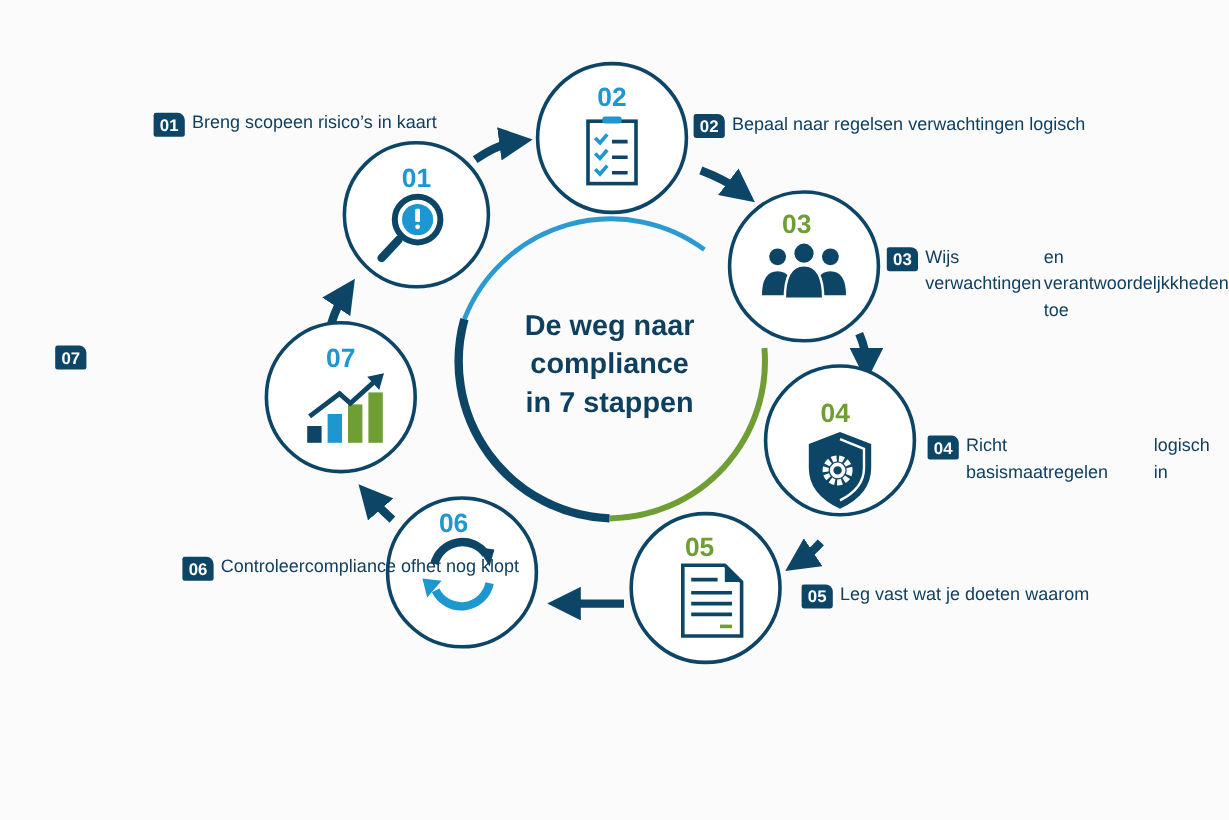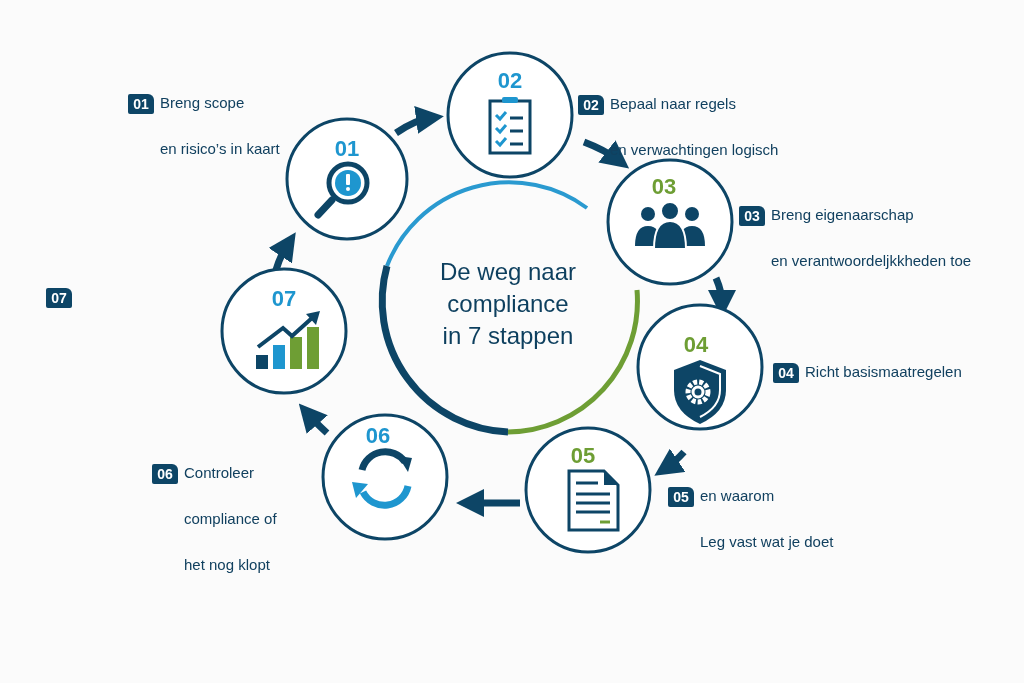--- a/index.html
+++ b/index.html
@@ -1,21 +1,21 @@
 <!DOCTYPE html>
 <html><head>
 <meta charset="utf-8">
 <style>
   html,body{margin:0;padding:0;}
   body{width:1024px;height:683px;background:#fbfbfb;position:relative;overflow:hidden;font-family:"Liberation Sans","DejaVu Sans",sans-serif;}
   .canvas{position:absolute;left:0;top:0;width:1024px;height:683px;}
   .label{position:absolute;display:flex;align-items:flex-start;color:#11405f;font-size:15px;line-height:22px;}
   .badge{display:inline-block;background:#0d4566;color:#fff;font-weight:bold;font-size:14px;line-height:18px;padding:1px 4px;border-radius:2px 6px 2px 2px;margin-right:6px;margin-top:2px;min-width:18px;text-align:center;}
-  .label-text{display:flex;flex-direction:column;gap:24px;}
-  .center-title{position:absolute;left:405px;top:256px;width:206px;text-align:center;color:#0d3f5e;font-weight:normal;font-size:24px;line-height:32px;}
+  .label-text{display:flex;flex-direction:row;}
+  .center-title{position:absolute;left:405px;top:256px;width:206px;text-align:center;color:#0d3f5e;font-weight:bold;font-size:24px;line-height:32px;}
 </style>
 </head>
 <body>
 
 <svg class="canvas" viewBox="0 0 1024 683" width="1024" height="683">
   <defs>
     <marker id="ah" markerWidth="4" markerHeight="4" refX="2" refY="2" orient="auto" markerUnits="strokeWidth">
       <path d="M0,0 L4,2 L0,4 Z" fill="#0d4566"></path>
     </marker>
   </defs>
@@ -129,37 +129,38 @@
   <span class="badge">02</span>
   <div class="label-text">
     <span>Bepaal naar regels</span>
     <span>en verwachtingen logisch</span>
   </div>
 </div>
 
 <div class="label" style="left:739px;top:204px;">
   <span class="badge">03</span>
   <div class="label-text">
-    <span>Breng eigenaarschap</span>
+    <span>Wijs verwachtingen</span>
     <span>en verantwoordeljkkheden toe</span>
   </div>
 </div>
 
 <div class="label" style="left:773px;top:361px;">
   <span class="badge">04</span>
   <div class="label-text">
     <span>Richt basismaatregelen</span>
+    <span>logisch in</span>
   </div>
 </div>
 
 <div class="label" style="left:668px;top:485px;">
   <span class="badge">05</span>
   <div class="label-text">
+    <span>Leg vast wat je doet</span>
     <span>en waarom</span>
-    <span>Leg vast wat je doet</span>
   </div>
 </div>
 
 <div class="label" style="left:152px;top:462px;">
   <span class="badge">06</span>
   <div class="label-text">
     <span>Controleer</span>
     <span>compliance of</span>
     <span>het nog klopt</span>
   </div>

